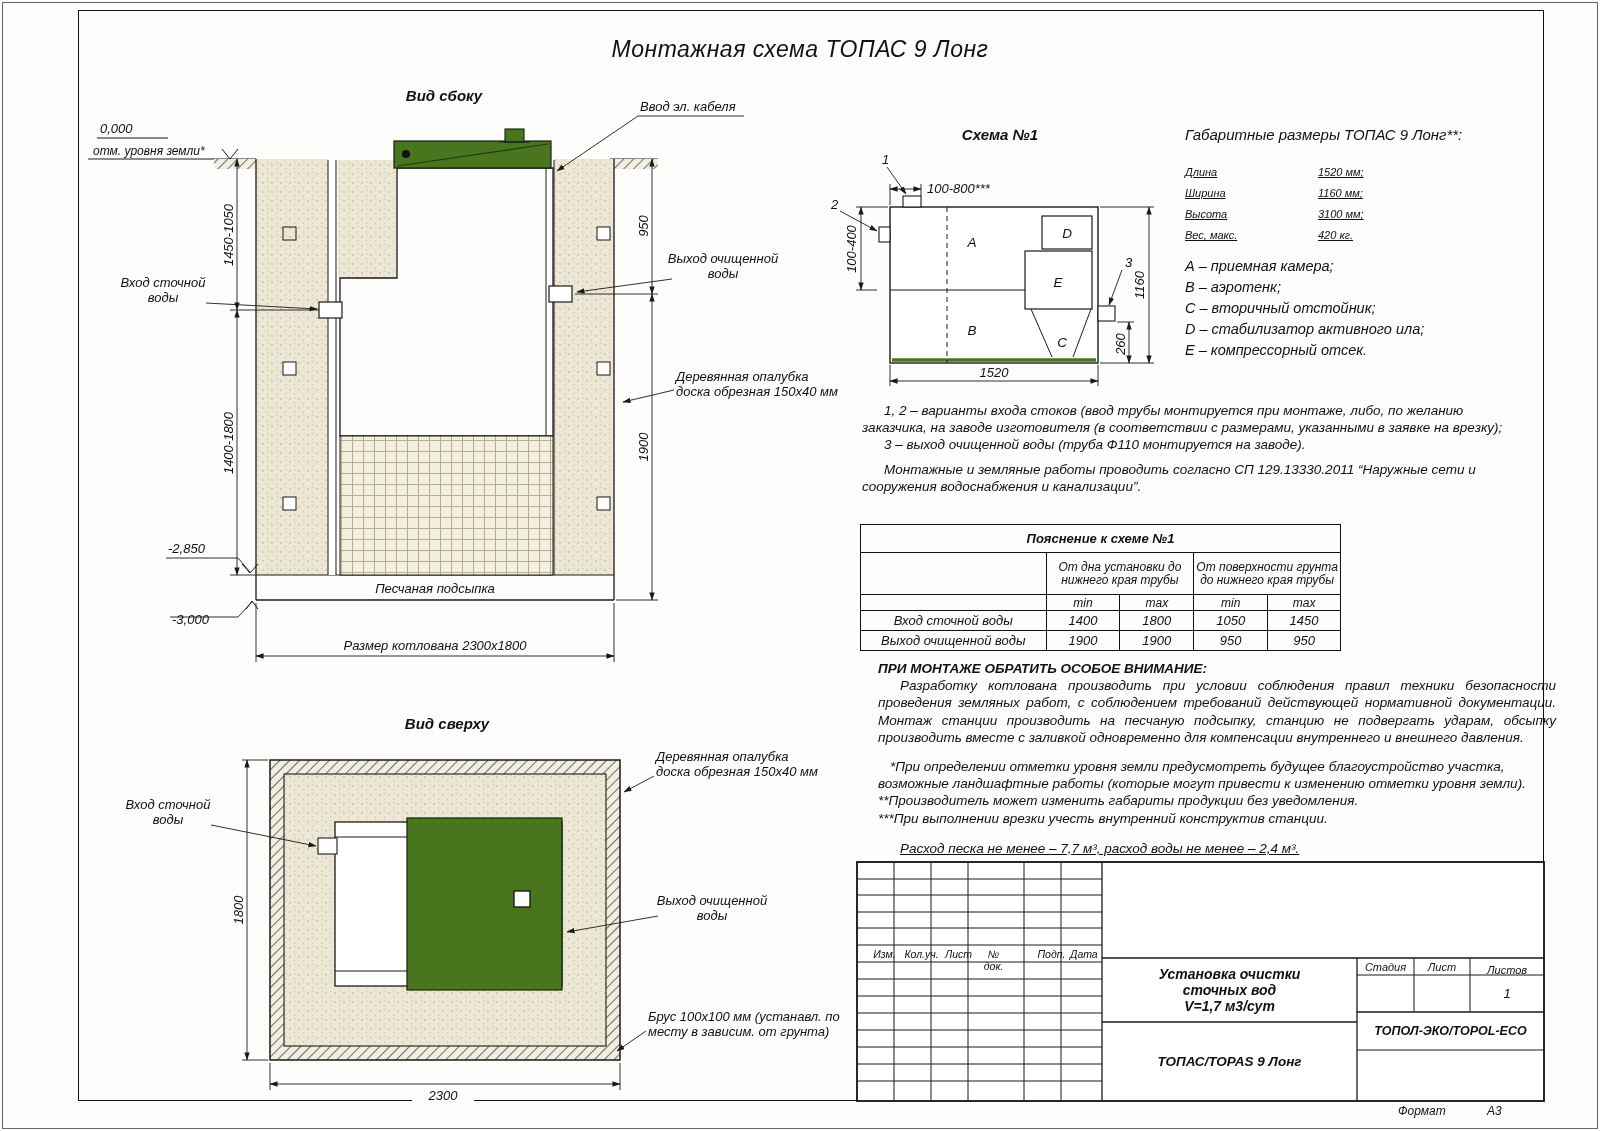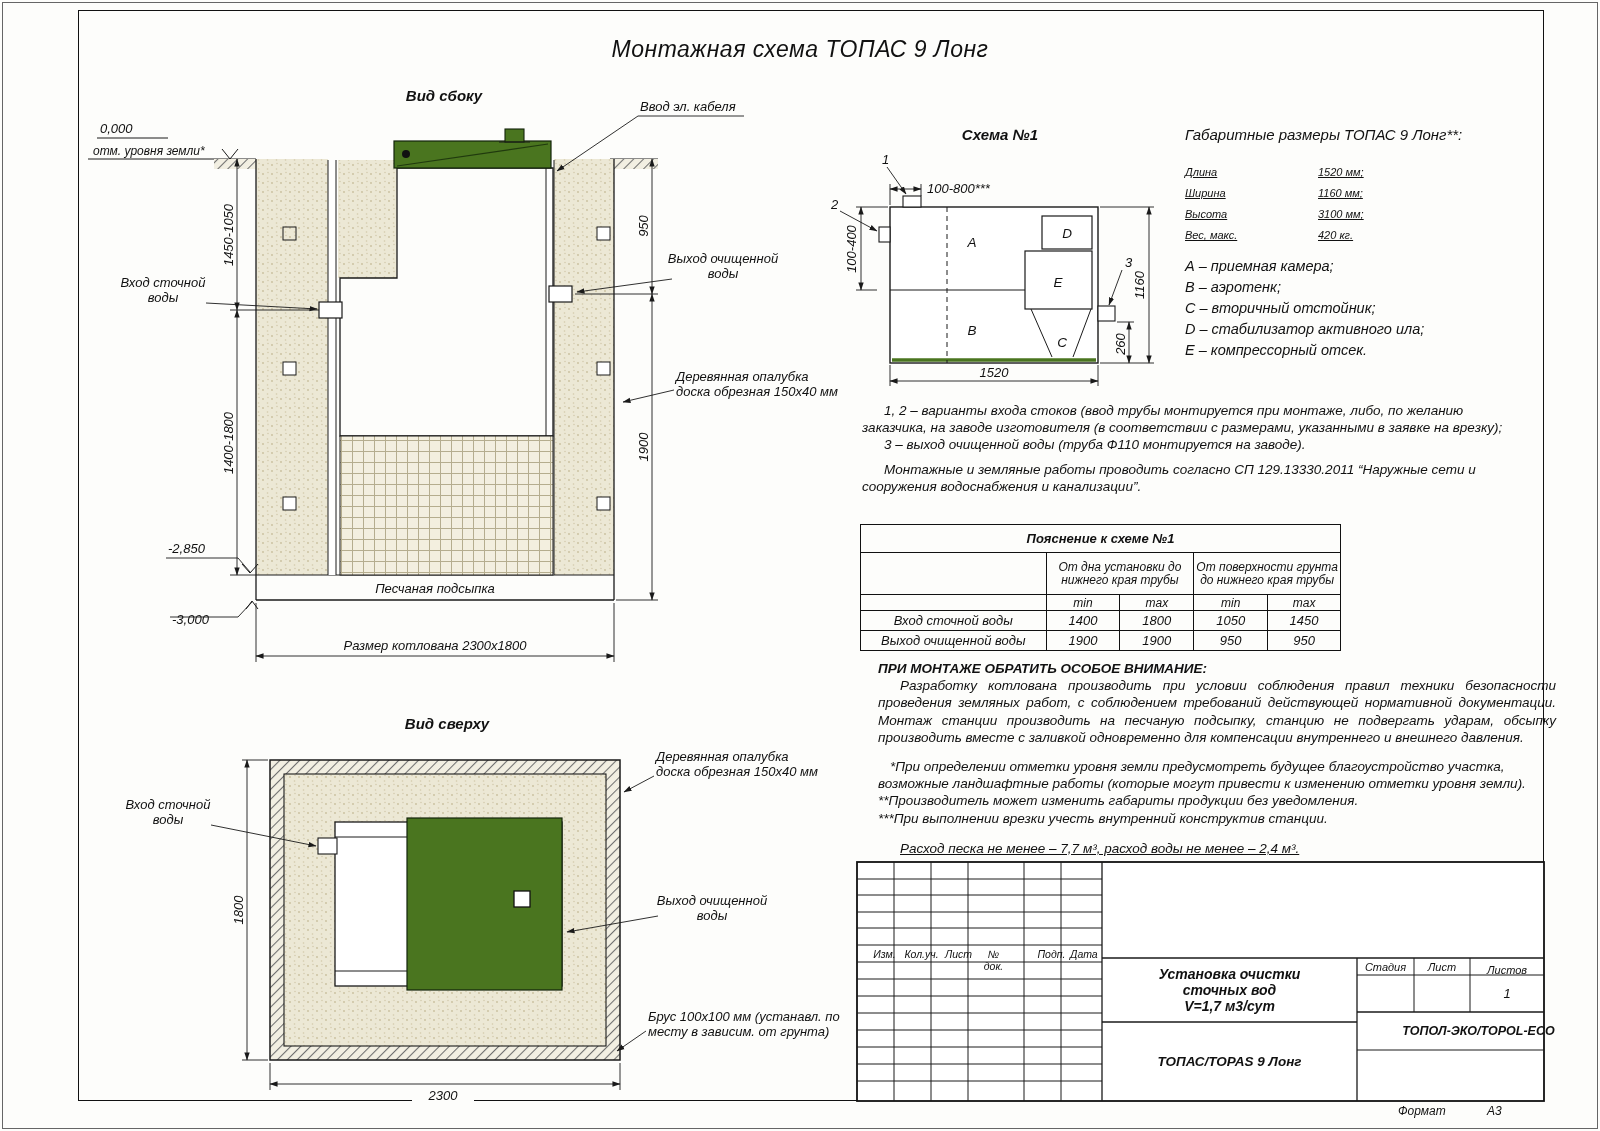--- a/index.html
+++ b/index.html
@@ -388,17 +388,17 @@
     <div>V=1,7 м3/сут</div>
   </div>
 
   <div class="tb-cell" style="left:1102px;top:1022px;width:255px;height:79px;font-weight:bold;font-size:13.5px;">ТОПАС/TOPAS 9 Лонг</div>
 
   <div class="tb-cell" style="left:1357px;top:958px;width:57px;height:17px;font-size:11px;">Стадия</div>
   <div class="tb-cell" style="left:1414px;top:958px;width:56px;height:17px;font-size:11px;">Лист</div>
   <div class="tb-cell" style="left:1470px;top:958px;width:74px;height:24px;font-size:11px;">Листов</div>
   <div class="tb-cell" style="left:1470px;top:975px;width:74px;height:37px;font-size:13px;">1</div>
 
-  <div class="tb-cell" style="left:1357px;top:1012px;width:187px;height:38px;font-weight:bold;font-size:12.5px;padding-left:28px;">ТОПОЛ-ЭКО/TOPOL-ECO</div>
+  <div class="tb-cell" style="left:1357px;top:1012px;width:187px;height:38px;font-weight:bold;font-size:12.5px;">ТОПОЛ-ЭКО/TOPOL-ECO</div>
 </div>
 
 <div class="rp" style="left:1398px;top:1104px;font-size:12px;">Формат</div>
 <div class="rp" style="left:1487px;top:1104px;font-size:12px;">А3</div>
 
 </body></html>

